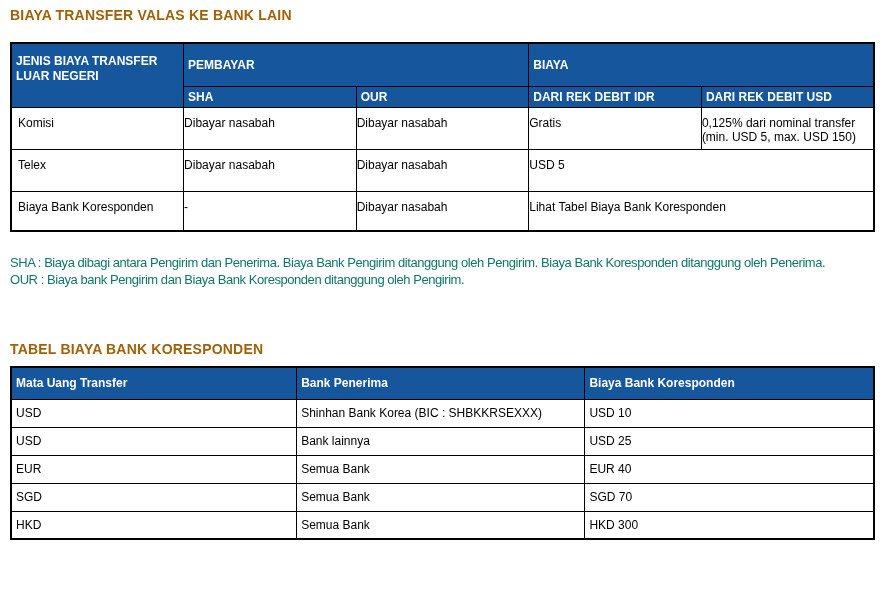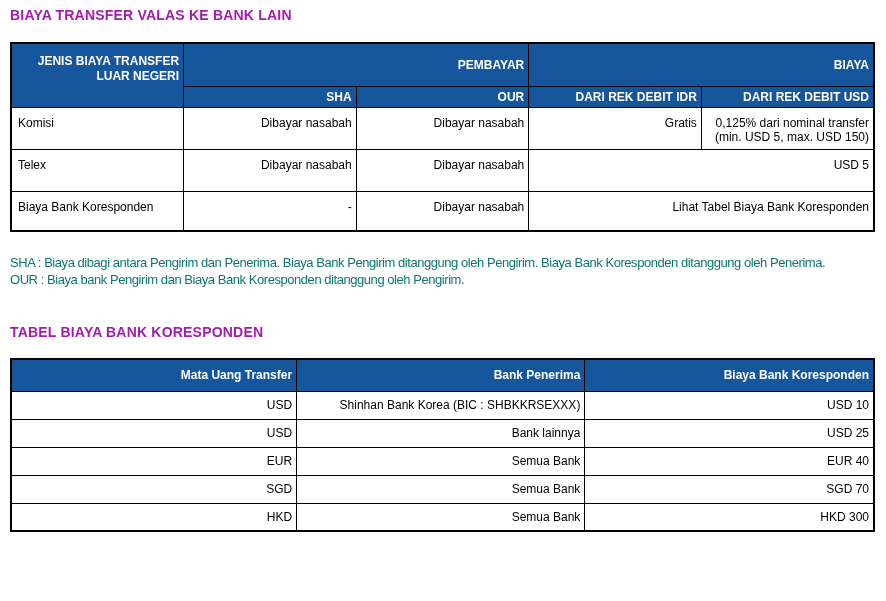--- a/index.html
+++ b/index.html
@@ -8,42 +8,42 @@
     background: #ffffff;
     font-family: "Liberation Sans", sans-serif;
     color: #000000;
     position: relative;
   }
   .section-title {
     position: absolute;
     left: 10px;
     font-size: 14px;
     font-weight: bold;
-    color: #a21caf;
+    color: #a16207;
     letter-spacing: 0.2px;
     white-space: nowrap;
   }
   #title-1 { top: 7px; }
-  #title-2 { top: 324px; }
+  #title-2 { top: 341px; }
 
   table {
     position: absolute;
     left: 10px;
     width: 865px;
     border-collapse: collapse;
     table-layout: fixed;
     border: 2px solid #000000;
   }
   #fees-table { top: 42px; }
-  #corr-table { top: 358px; padding-left: 42px; }
+  #corr-table { top: 366px; padding-left: 42px; }
 
   th, td {
     border: 1px solid #000000;
     font-size: 12px;
-    text-align: right;
+    text-align: left;
   }
   th {
     background: #15569D;
     color: #ffffff;
     font-weight: bold;
     vertical-align: middle;
     padding: 2px 4px;
   }
   
   #fees-table tr.hdr-1 th { height: 43px; }

